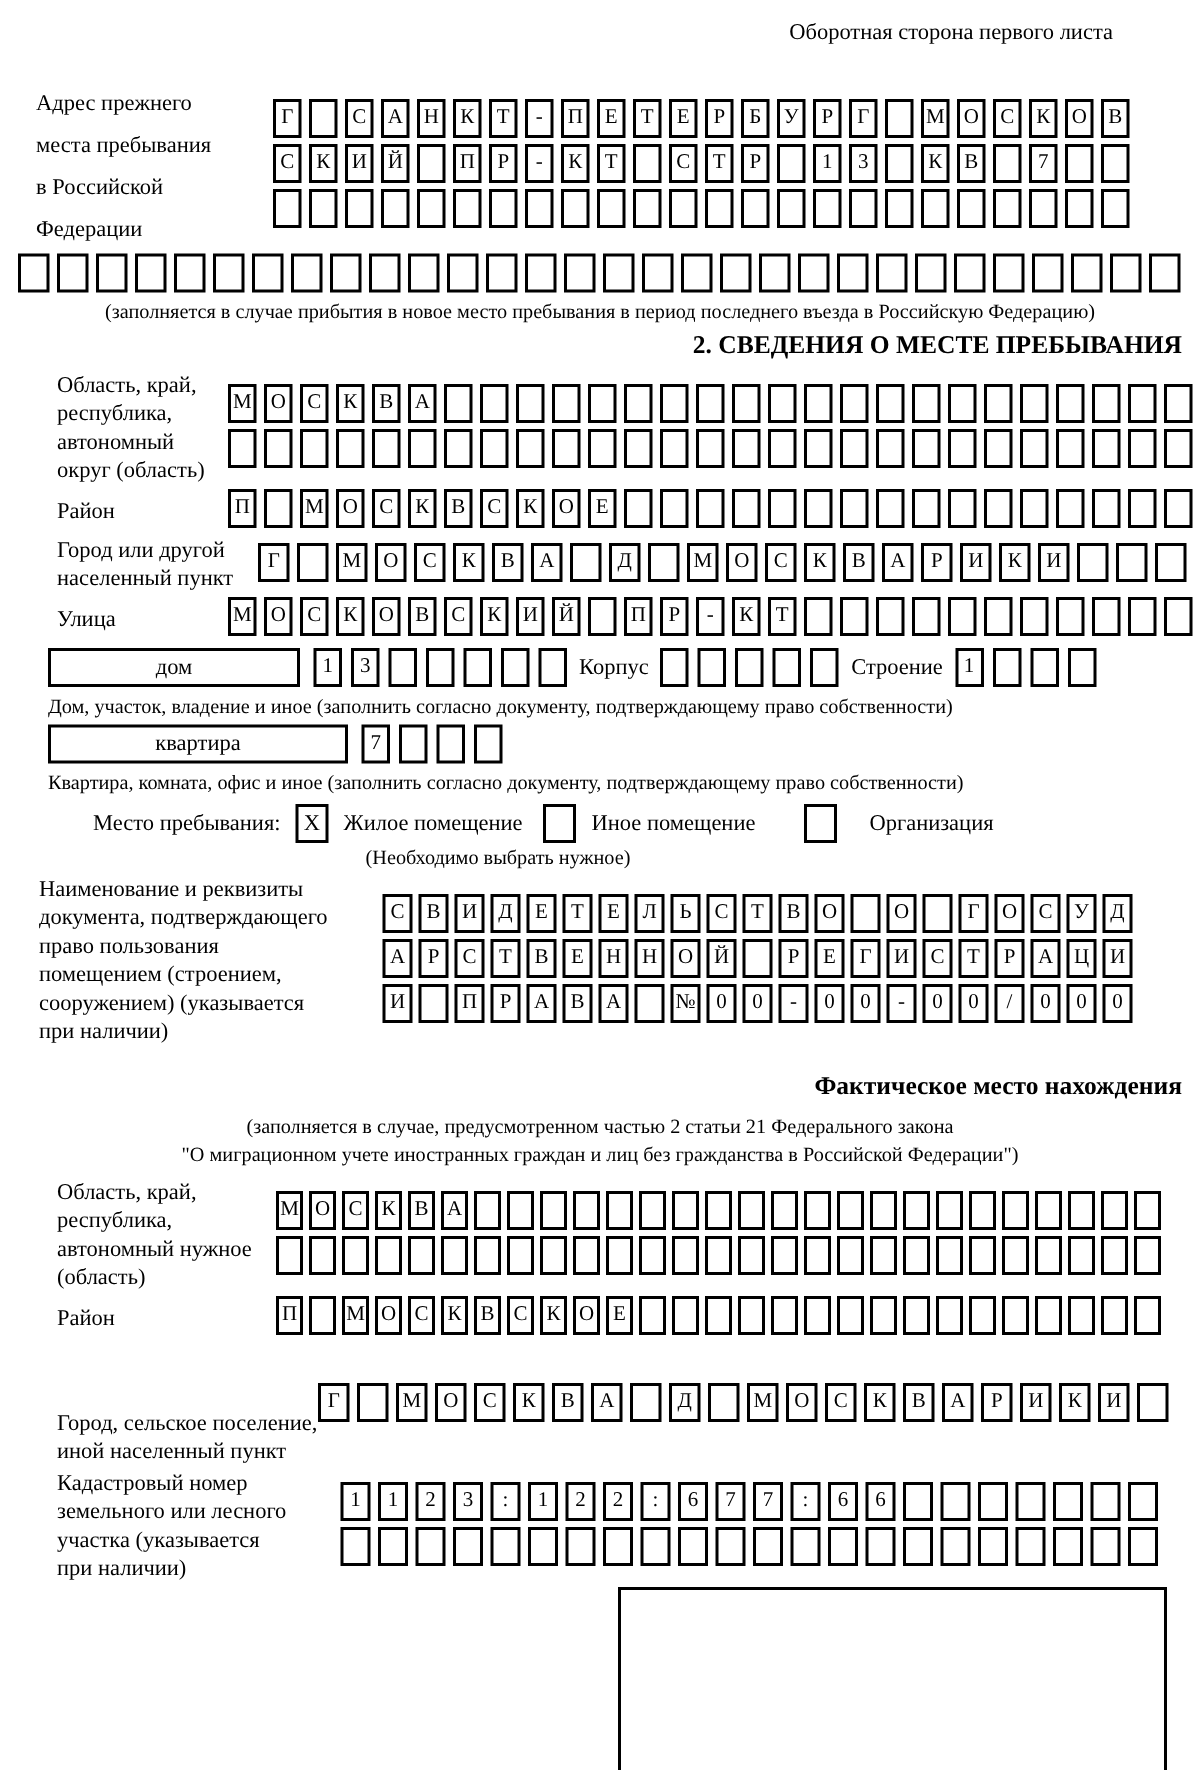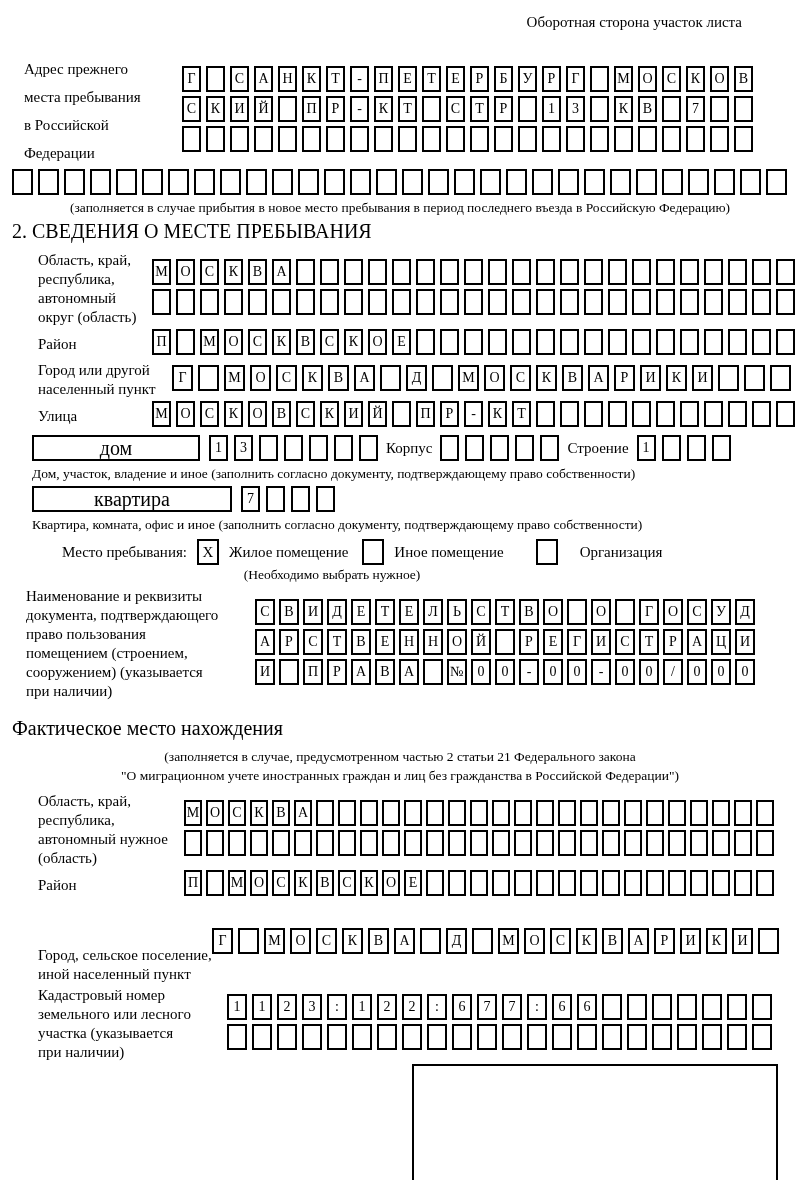--- a/index.html
+++ b/index.html
@@ -25,25 +25,25 @@
        margin-right:5px;text-align:center;font-size:14px;line-height:21px;vertical-align:top;}
   .r-full .box{width:21px;}
   .r-g2 .box{width:21px;}
   .r-doc .box{width:20px;margin-right:4px;}
   .r-fact .box{width:18px;margin-right:4px;}
   .r-fg .box{width:21px;}
   .r-kad .box{width:20px;}
   .r-dom .box{margin-right:6px;}
 
   .center-note{text-align:center;font-size:13.5px;line-height:17px;margin:2px 0;}
-  .center-title{text-align:left;font-weight:normal;font-size:20px;margin:4px 0 8px 0;}
+  .center-title{text-align:right;font-weight:bold;font-size:17px;margin:4px 0 8px 0;}
 
   .dom-row{display:flex;align-items:flex-start;margin:4px 0 0 20px;}
   .widebox{box-sizing:border-box;height:26px;border:2px solid #000;text-align:center;
-           font-size:20px;line-height:22px;flex:none;}
+           font-size:15px;line-height:22px;flex:none;}
   .w-dom{width:168px;margin-right:9px;}
   .w-kv{width:200px;margin-right:9px;}
   .mini-lbl{font-size:15px;line-height:26px;margin:0 8px 0 2px;flex:none;}
   .sub-note{font-size:13.5px;line-height:17px;margin:0 0 3px 20px;}
 
   .mesto-row{display:flex;align-items:center;margin:6px 0 2px 50px;font-size:15px;}
   .cbox{display:inline-block;box-sizing:border-box;width:22px;height:26px;border:2px solid #000;
         text-align:center;font-size:15px;line-height:22px;flex:none;}
   .mesto-row .opt{margin:0 14px 0 10px;}
   .mesto-note{width:640px;text-align:center;font-size:13.5px;margin-bottom:4px;}
@@ -51,21 +51,21 @@
   .doc-block{margin-top:4px;margin-bottom:16px;}
 
   .stamp-wrap{margin-left:390px;width:386px;margin-top:2px;}
   .stamp-box{box-sizing:border-box;width:366px;height:175px;border:2px solid #000;margin-left:10px;}
 </style>
 </head>
 <body>
 
 <div class="page">
 
-  <div class="top-note">Оборотная сторона участок листа</div>
+  <div class="top-note">Оборотная сторона первого листа</div>
 
   <div class="frow">
     <div class="lbl addr-lbl">
       <div>Адрес прежнего</div>
       <div>места пребывания</div>
       <div>в Российской</div>
       <div>Федерации</div>
     </div>
     <div class="rows">
       <div class="boxrow"><span class="box">Г</span><span class="box"></span><span class="box">С</span><span class="box">А</span><span class="box">Н</span><span class="box">К</span><span class="box">Т</span><span class="box">-</span><span class="box">П</span><span class="box">Е</span><span class="box">Т</span><span class="box">Е</span><span class="box">Р</span><span class="box">Б</span><span class="box">У</span><span class="box">Р</span><span class="box">Г</span><span class="box"></span><span class="box">М</span><span class="box">О</span><span class="box">С</span><span class="box">К</span><span class="box">О</span><span class="box">В</span></div>

